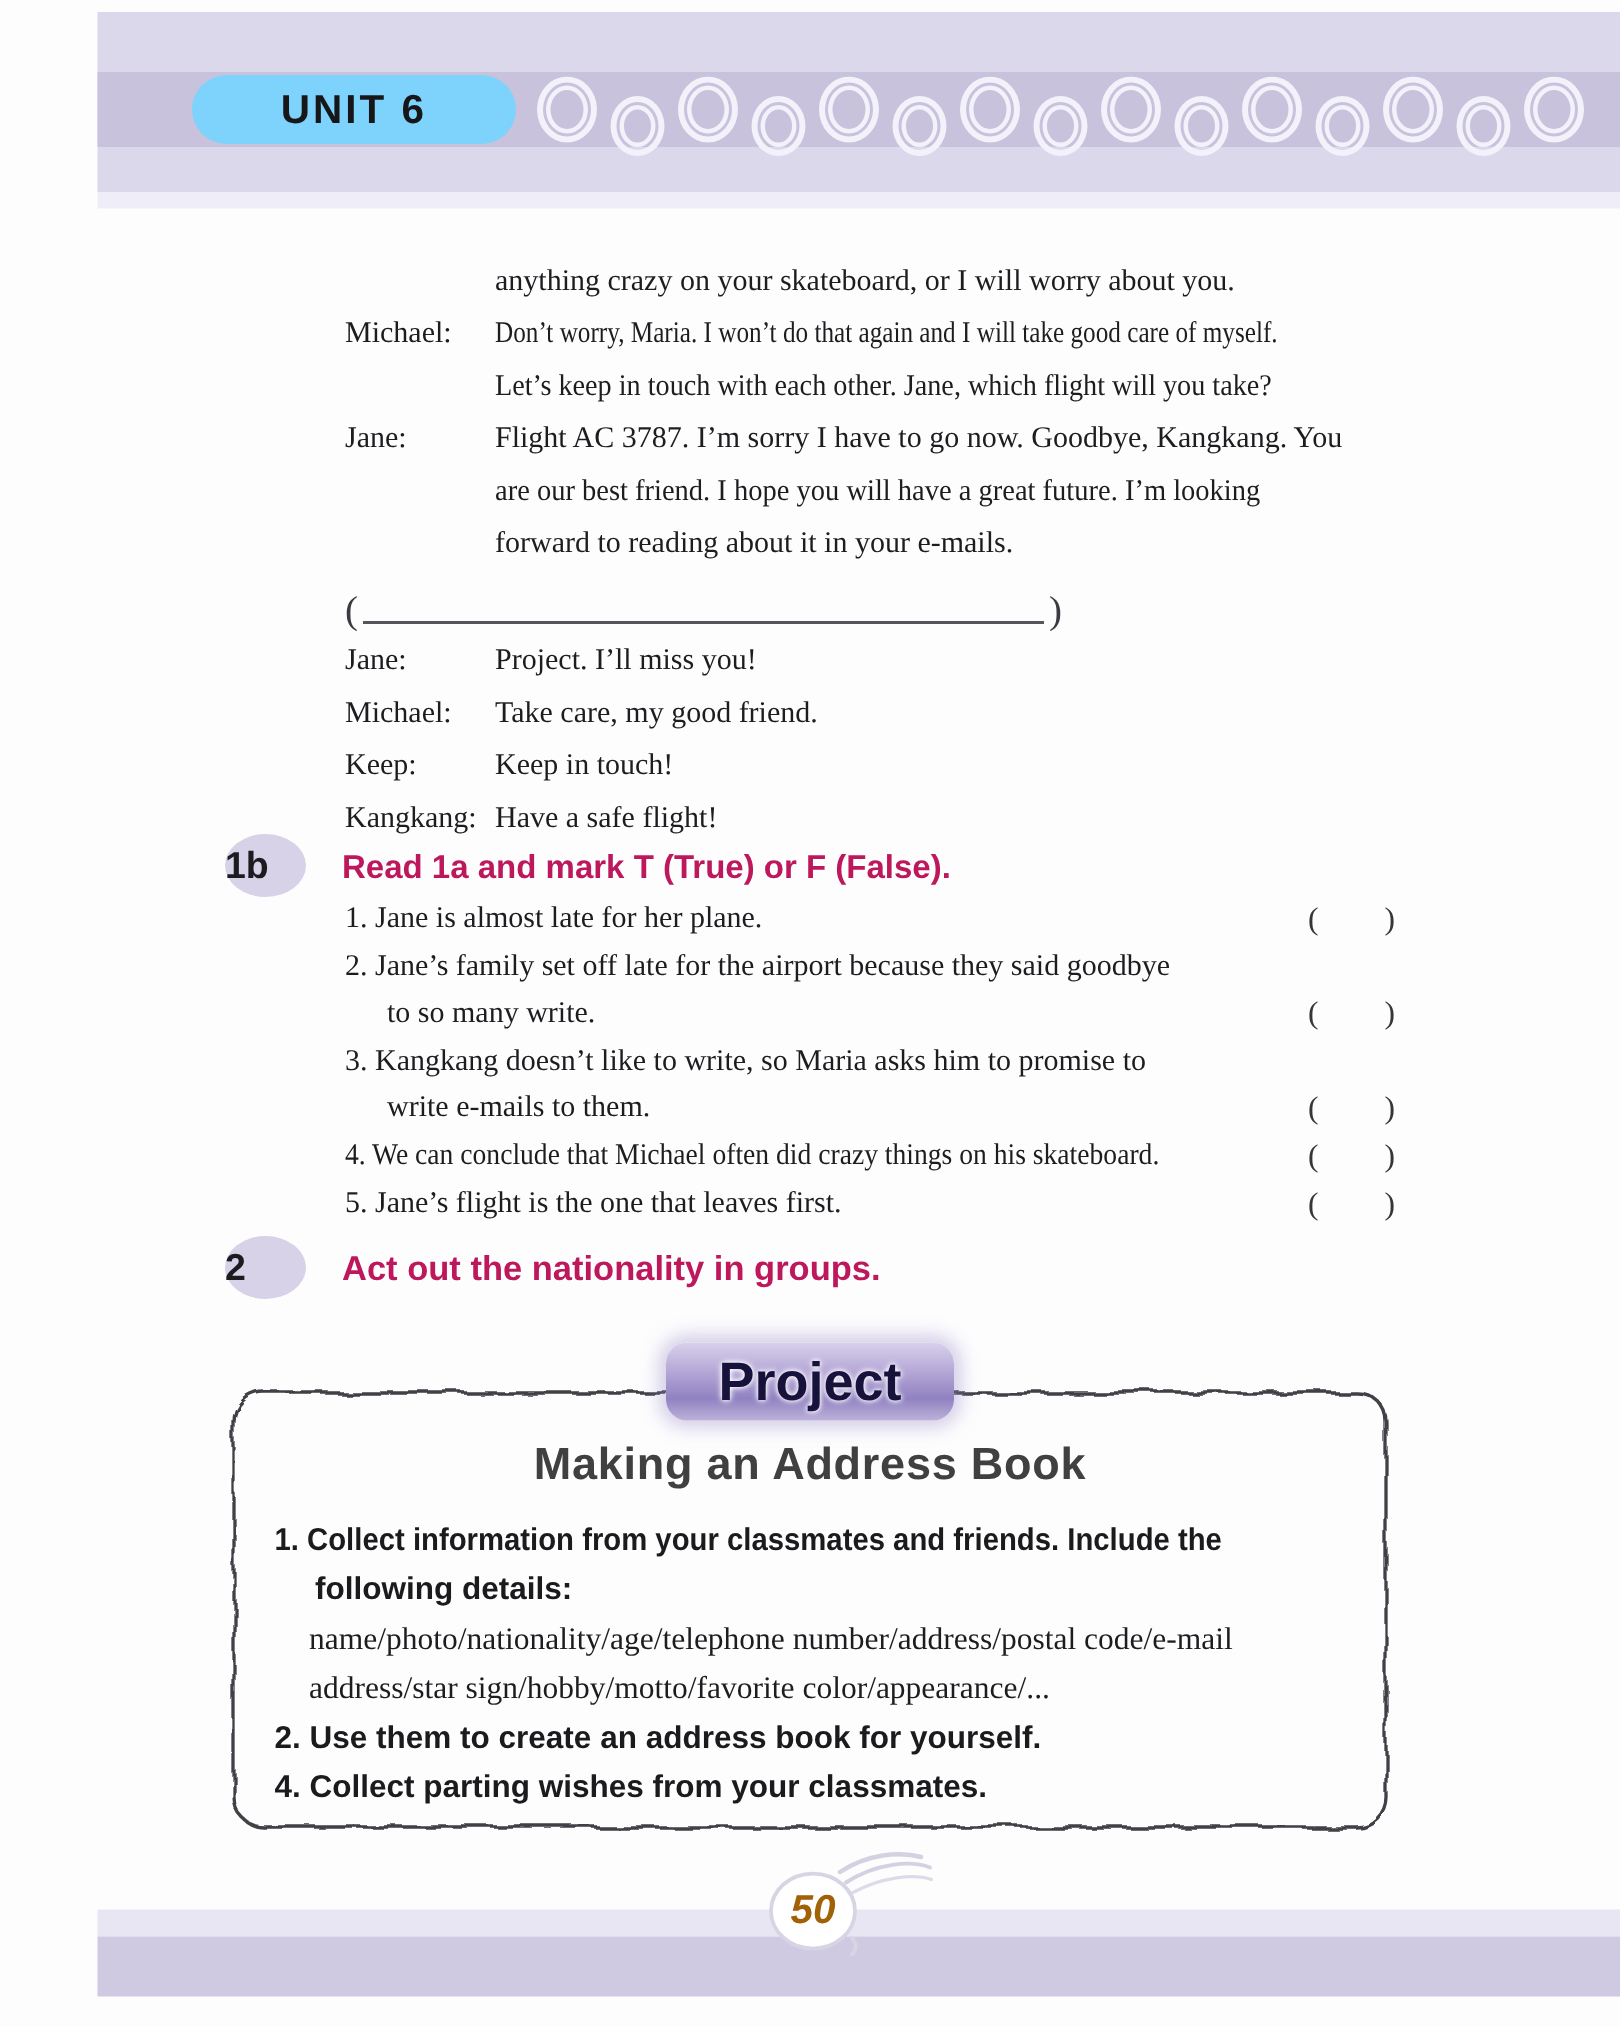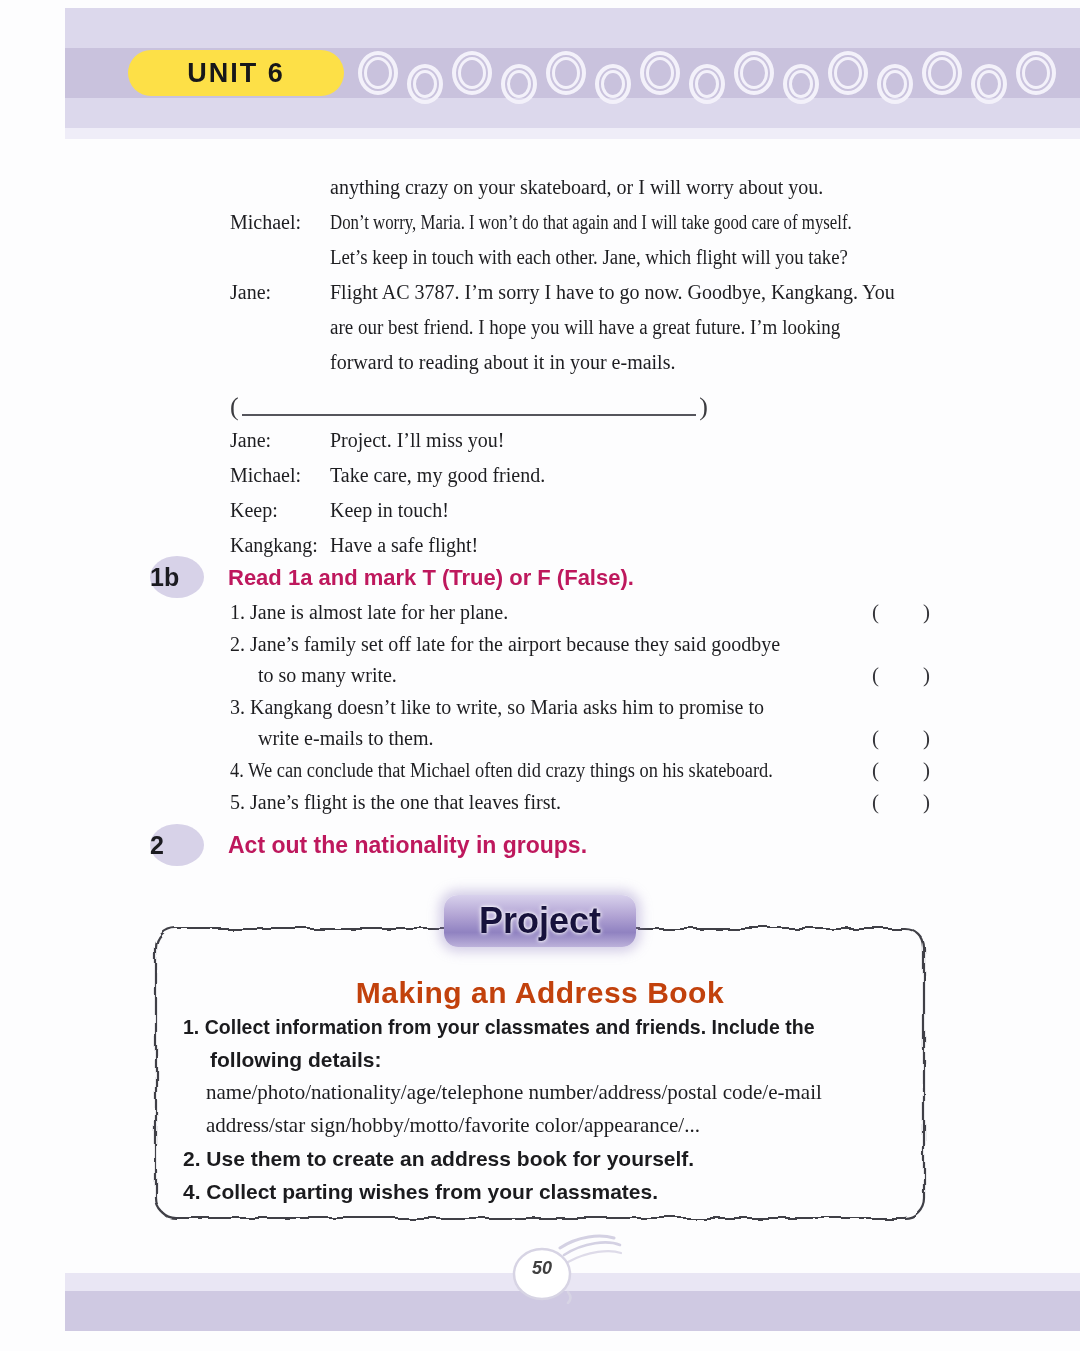--- a/index.html
+++ b/index.html
@@ -9,21 +9,21 @@
     background: #fdfdfe; overflow: hidden;
     font-family: "Liberation Serif", serif; color: #1d1d20;
   }
 
   
   .header-band   { position: absolute; left: 65px; top: 8px;  width: 1015px; height: 120px; background: #dcd8ec; }
   .header-stripe { position: absolute; left: 65px; top: 48px; width: 1015px; height: 50px;  background: #c9c2dd; }
   .header-sub    { position: absolute; left: 65px; top: 128px; width: 1015px; height: 11px; background: #efedf8; }
   .unit-pill {
     position: absolute; left: 128px; top: 50px; width: 216px; height: 46px;
-    background: #fde047; border-radius: 23px;
+    background: #7dd3fc; border-radius: 23px;
     display: flex; align-items: center; justify-content: center;
     font-family: "Liberation Sans", sans-serif; font-weight: bold;
     font-size: 27px; letter-spacing: 2px; color: #17171a;
   }
   .rings { position: absolute; left: 358px; top: 51px; width: 722px; height: 62px;
            display: flex; gap: 9px; overflow: hidden; }
   .ring { flex: 0 0 auto; width: 40px; height: 44px; border: 4px solid #f3f1fa;
           border-radius: 50%; position: relative; }
   .ring::after { content: ""; position: absolute; inset: 2px; border: 3px solid #f3f1fa; border-radius: 50%; }
   .ring:nth-child(even) { width: 36px; height: 40px; margin-top: 13px; }
@@ -79,39 +79,39 @@
     display: flex; align-items: center; justify-content: center;
   }
   .project-label {
     font-family: "Liberation Sans", sans-serif; font-weight: bold;
     font-size: 36px; color: #17123c;
     text-shadow: 0 0 3px #ffffff, 0 0 5px #ffffff;
   }
   .project-title {
     position: absolute; left: 0; top: 38px; width: 100%; text-align: center;
     font-family: "Liberation Sans", sans-serif; font-weight: bold;
-    font-size: 30px; letter-spacing: .5px; color: #c2410c; margin-top: 16px;
+    font-size: 30px; letter-spacing: .5px; color: #404040;
   }
   .project-body { position: absolute; left: 33px; top: 88px; width: 722px; }
   .pb-bold { font-family: "Liberation Sans", sans-serif; font-weight: bold;
              font-size: 21px; line-height: 33px; white-space: nowrap;
              display: block; transform-origin: left center; color: #1b1b1e; }
   .pb-cont { padding-left: 27px; }
   .pb-serif { font-family: "Liberation Serif", serif; font-size: 21px;
               line-height: 33px; white-space: nowrap; padding-left: 23px; }
   .fit93 { transform: scaleX(.93); }
 
   
   .bottom-band-light { position: absolute; left: 65px; top: 1273px; width: 1015px; height: 18px; background: #e9e6f4; }
   .bottom-band-dark  { position: absolute; left: 65px; top: 1291px; width: 1015px; height: 40px; background: #cfc9e2; }
   .page-badge { position: absolute; left: 490px; top: 1234px; width: 134px; height: 70px; z-index: 5; }
   .page-num {
     position: absolute; left: 24px; top: 24px; width: 56px; text-align: center;
     font-family: "Liberation Sans", sans-serif; font-style: italic;
-    font-weight: bold; font-size: 18px; color: #404040;
+    font-weight: bold; font-size: 27px; color: #a16207;
   }
 </style>
 </head>
 <body>
 
 <div class="page">
 
   <div class="header-band"></div>
   <div class="header-stripe"></div>
   <div class="header-sub"></div>

